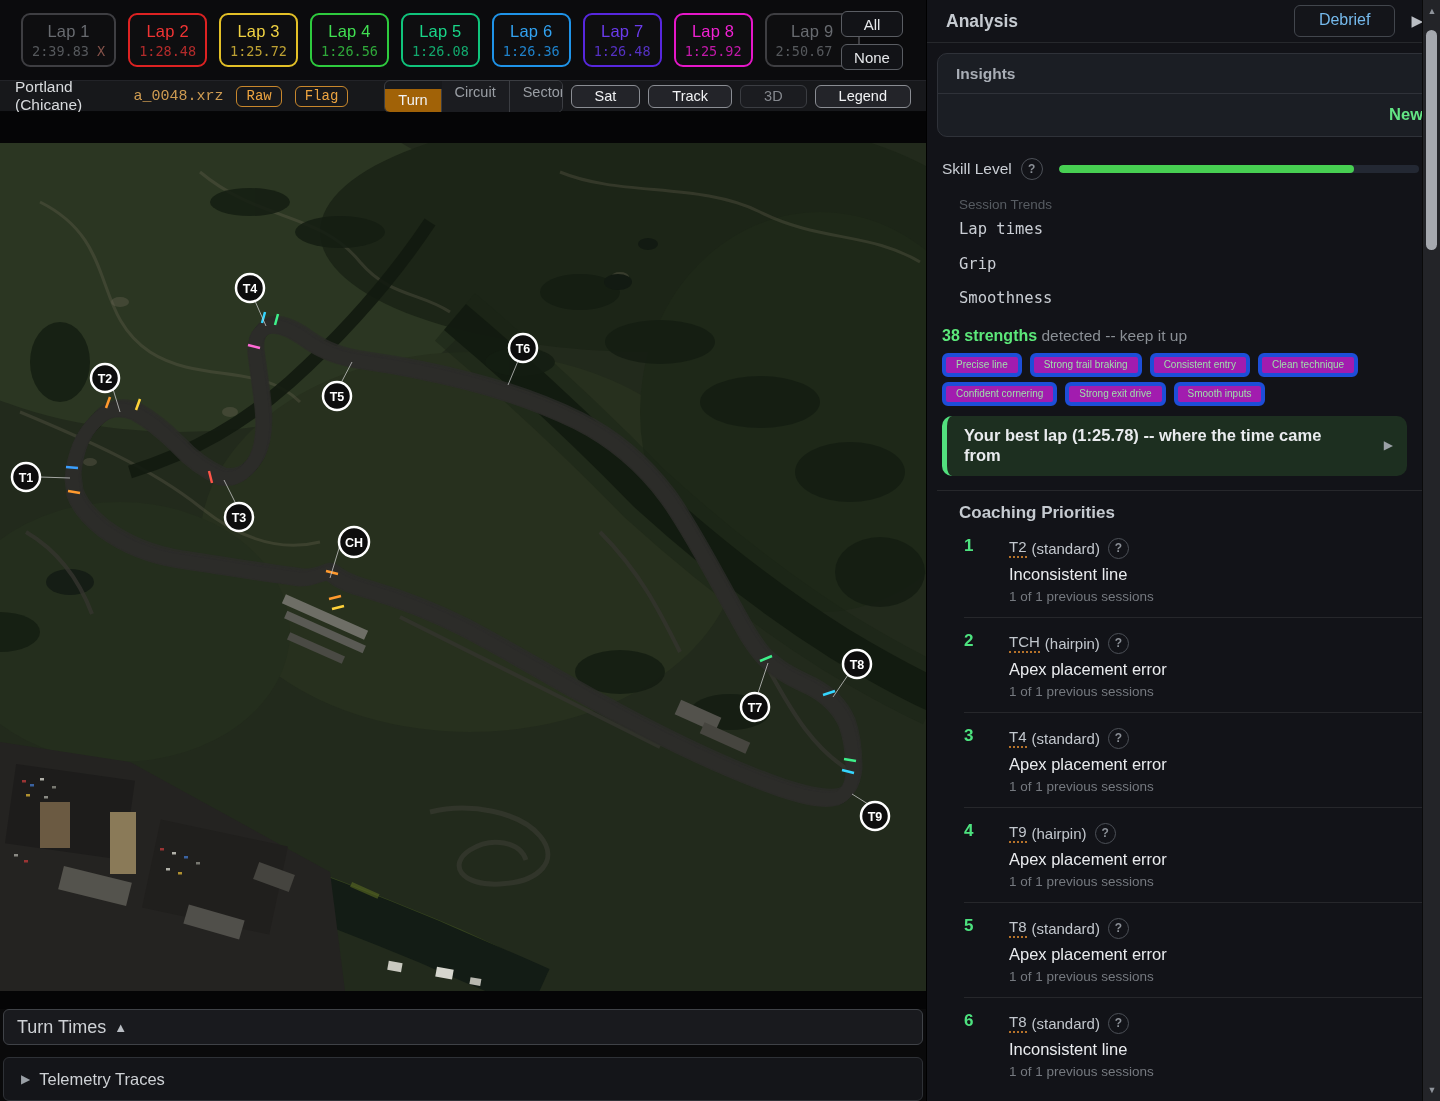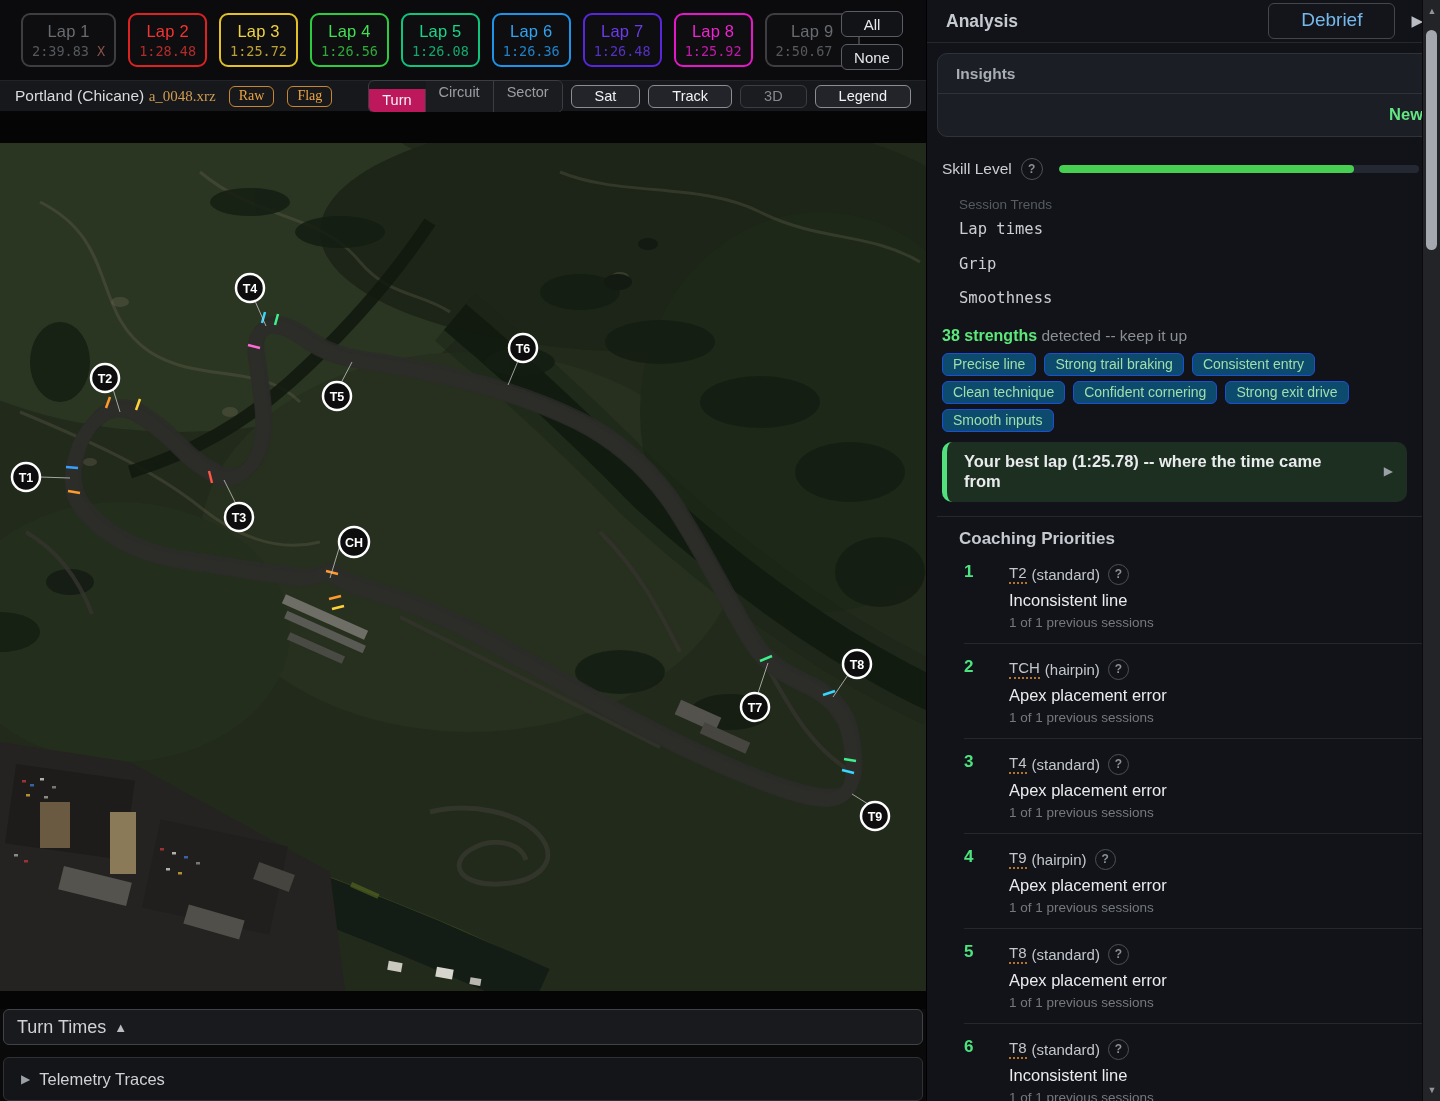--- a/index.html
+++ b/index.html
@@ -1,17 +1,17 @@
 <!DOCTYPE html>
 <html><head>
 <meta charset="utf-8">
 <style>
   * { margin:0; padding:0; box-sizing:border-box; }
   html,body { width:1440px; height:1101px; background:#0a0a0b; font-family:"Liberation Sans",sans-serif; overflow:hidden; position:relative; }
-  .mono { font-family:Liberation Serif, serif; }
+  .mono { font-family:Liberation Mono, monospace; }
 
   
   #lap-bar { position:absolute; left:0; top:0; width:926px; height:80px; background:#0b0b0d; }
   #laps { position:absolute; left:21px; top:13px; display:flex; gap:12px; }
   .lap-btn { min-width:77px; height:54px; border:2px solid var(--b,#3e3e42); border-radius:9px; background:#0e0e10;
              display:flex; flex-direction:column; align-items:center; justify-content:center; gap:2px; padding:0 9px; cursor:pointer; }
   .lap-label { font-size:16.5px; color:var(--l,#686b70); letter-spacing:.2px; }
   .lap-time  { font-family:"DejaVu Sans Mono",monospace; font-size:13.5px; color:var(--t,#55585c); white-space:nowrap; }
   .lap-time .flag { color:var(--f,#55585c); }
   #allnone { position:absolute; right:23px; top:11px; display:flex; flex-direction:column; gap:7px; }
@@ -20,42 +20,42 @@
 
   
   #toolbar { position:absolute; left:0; top:80px; width:926px; height:32px; background:#17181b; border-top:1px solid #222328; border-bottom:1px solid #060607;
              display:flex; align-items:center; padding:0 15px; }
   #track-name { font-size:15.5px; color:#d9dbde; }
   #file-name { margin-left:auto; font-size:15px; color:#cf9c52; }
   .orange-btn { margin-left:13px; border:1.5px solid #c8872c; border-radius:6px; color:#eda440; font-size:14px; padding:1px 9px 2px; background:transparent; cursor:pointer; }
   #seg-group { margin-left:36px; display:flex; border:1px solid #3b3d42; border-radius:6px; overflow:hidden; }
   .seg { font-size:14.5px; color:#9a9ea4; padding:3px 13px 4px; border-right:1px solid #3b3d42; background:#1b1c20; cursor:pointer; }
   .seg:last-child { border-right:none; }
-  .seg.active { background:#be185d; color:#f1f2f4;margin-top:8px; }
+  .seg.active { background:#a16207; color:#f1f2f4;margin-top:8px; }
   .view-btn { margin-left:8px; border:1px solid #8a8d93; border-radius:6px; background:#232429; color:#f1f2f4; font-size:14.5px; padding:2px 23px 3px; cursor:pointer; }
   .view-btn.dim { border-color:#3b3d42; background:#1b1c20; color:#85888e; }
   .view-btn:first-of-type { margin-left:14px; }
 
   
   #map { position:absolute; left:0; top:112px; width:926px; height:897px; background:#050506; }
 
   
   .bottom-bar { position:absolute; left:3px; width:920px; border-radius:6px; display:flex; align-items:center; cursor:pointer; }
   #turn-times-bar { top:1009px; height:36px; background:#191a1e; border:1px solid #3f4247; }
   #telemetry-bar  { top:1057px; height:44px; background:#141519; border:1px solid #2e3136; }
   #turn-times-bar .bar-label { margin-left:13px; font-size:18px; color:#ced1d5; }
   #telemetry-bar .bar-label { margin-left:9px; font-size:16.5px; color:#ced1d5; }
   .tri-up { color:#b9bdc3; font-size:13px; margin-left:8px; }
   .tri-right { color:#9aa0a6; font-size:12px; margin-left:17px; }
 
   
   #panel { position:absolute; left:926px; top:0; width:514px; height:1101px; background:#121318; border-left:1px solid #000; }
   #panel-header { height:43px; border-bottom:1px solid #26282c; display:flex; align-items:center; padding:0 10px 0 19px; }
   #panel-title { font-size:17.5px; font-weight:bold; color:#c5cad0; }
-  #debrief-btn { margin-left:auto; border:1px solid #42464d; border-radius:6px; background:#14151a; color:#75b9ec; font-size:19px; padding:5px 32px 7px; cursor:pointer; }
+  #debrief-btn { margin-left:auto; border:1px solid #42464d; border-radius:6px; background:#14151a; color:#75b9ec; font-size:16px; padding:5px 24px 7px; cursor:pointer; }
   #play-icon { color:#b9bdc3; font-size:15px; margin:0 7px 0 16px; cursor:pointer; }
   #panel-scroll { position:absolute; left:0; top:43px; width:559px; height:1058px; padding:10px 11px 16px 10px; }
 
   #insights-card { border:1px solid #2f3239; border-radius:10px; background:#1b1e24; overflow:hidden; }
   #insights-header { padding:11px 18px 10px; font-size:15.5px; font-weight:bold; color:#a9aeb6; border-bottom:1px solid #2f3239; }
   #insights-body { padding:11px 18px 12px; font-size:16.5px; font-weight:bold; color:#63e584;text-align:right; }
 
   #skill-row { margin:21px 5px 0; display:flex; align-items:center; }
   #skill-label { font-size:15.5px; color:#caced4; }
   .help-icon { width:22px; height:22px; border:1.5px solid #4c5057; border-radius:50%; color:#8b9097; font-size:12px; font-weight:bold;
@@ -65,21 +65,21 @@
   #skill-pct { font-size:16.5px; font-weight:bold; color:#47cf52; }
 
   #trends-header { margin:17px 0 0 22px; font-size:13.5px; color:#575c62; }
   .trend-row { margin-left:22px; margin-right:31px; height:34.5px; display:flex; align-items:center; }
   .trend-label { font-family:"DejaVu Sans Mono",monospace; font-size:15.5px; color:#caced4; }
   .trend-arrow { margin-left:auto; font-size:14px; color:var(--ac,#8b9097); }
 
   #strengths-line { margin:11px 0 0 5px; font-size:15.5px; color:#8b9096; }
   #strengths-count { font-size:16px; font-weight:bold; color:#5ce87a;text-align:right; }
   #chips { margin:8px 0 0 5px; display:flex; flex-wrap:wrap; gap:5px 8px; width:440px; }
-  .chip { border:1px solid #1d4ed8; border-radius:6px; background:#0c4a6e; color:#9fdfa9; font-size:14px; padding:2px 10px 3px; cursor:pointer; }
+  .chip { border:4px solid #1d4ed8; border-radius:6px; background:#a21caf; color:#9fdfa9; font-size:10px; padding:2px 10px 3px; cursor:pointer; }
 
   #best-lap { margin:10px 0 0 5px; width:465px; border-radius:10px; background:#1d2f20; border-left:5px solid #52e07e;
               padding:9px 14px 10px 17px; display:flex; align-items:center; cursor:pointer; }
   #best-lap-text { font-size:16.5px; font-weight:bold; color:#e9ebee; line-height:1.25; width:385px; }
   #best-lap-arrow { margin-left:auto; color:#9aa0a6; font-size:12px; }
 
   #coach-divider { margin:14px 0 0 0; border-top:1px solid #26272b; }
   #coach-header { margin:12px 0 0 22px; font-size:17px; font-weight:bold; color:#c5cad0; }
   .coach-item { position:relative; padding:15px 0 13px 45px; margin-left:27px; margin-right:10px; border-bottom:1px solid #26272b; }
   .coach-item:last-child { border-bottom:none; }

